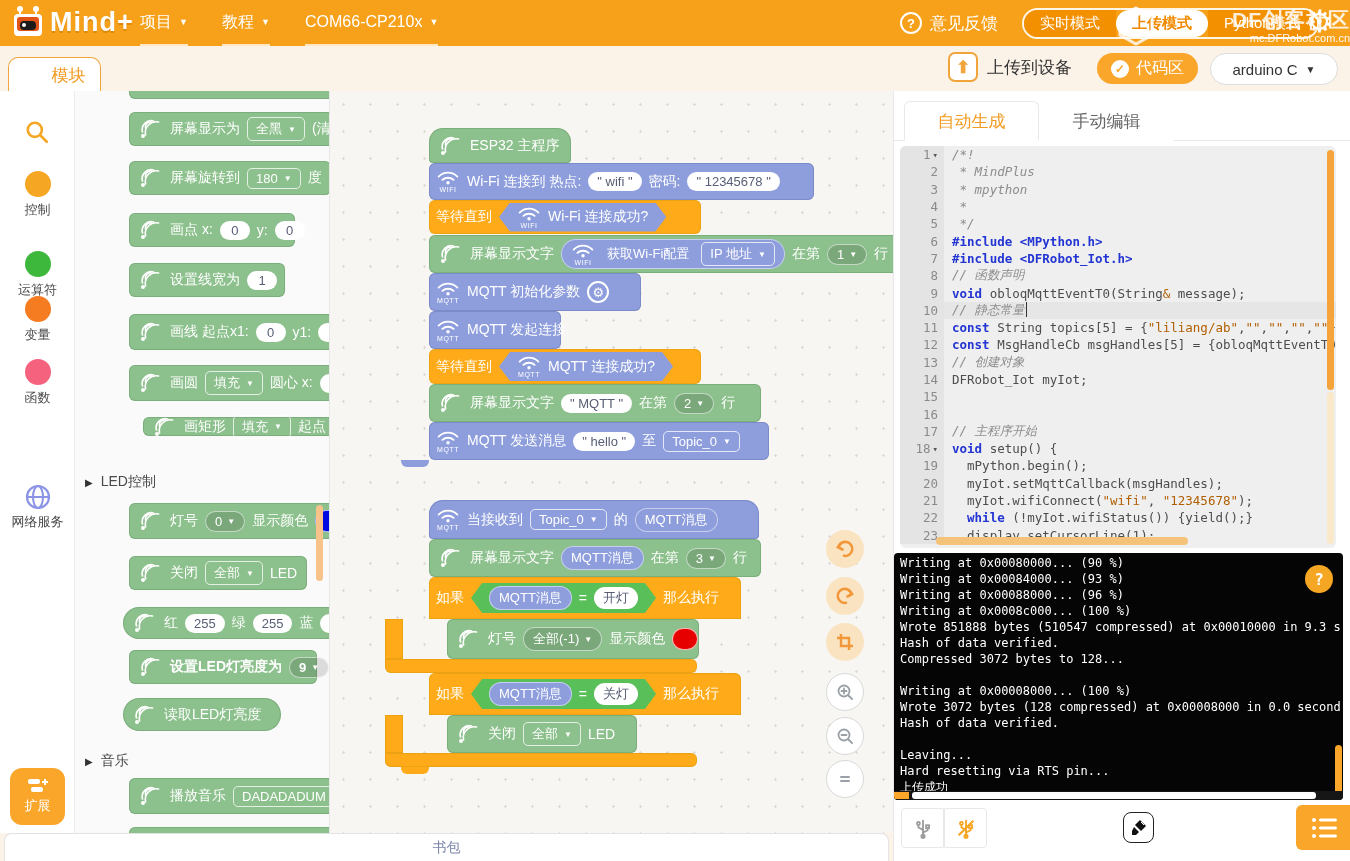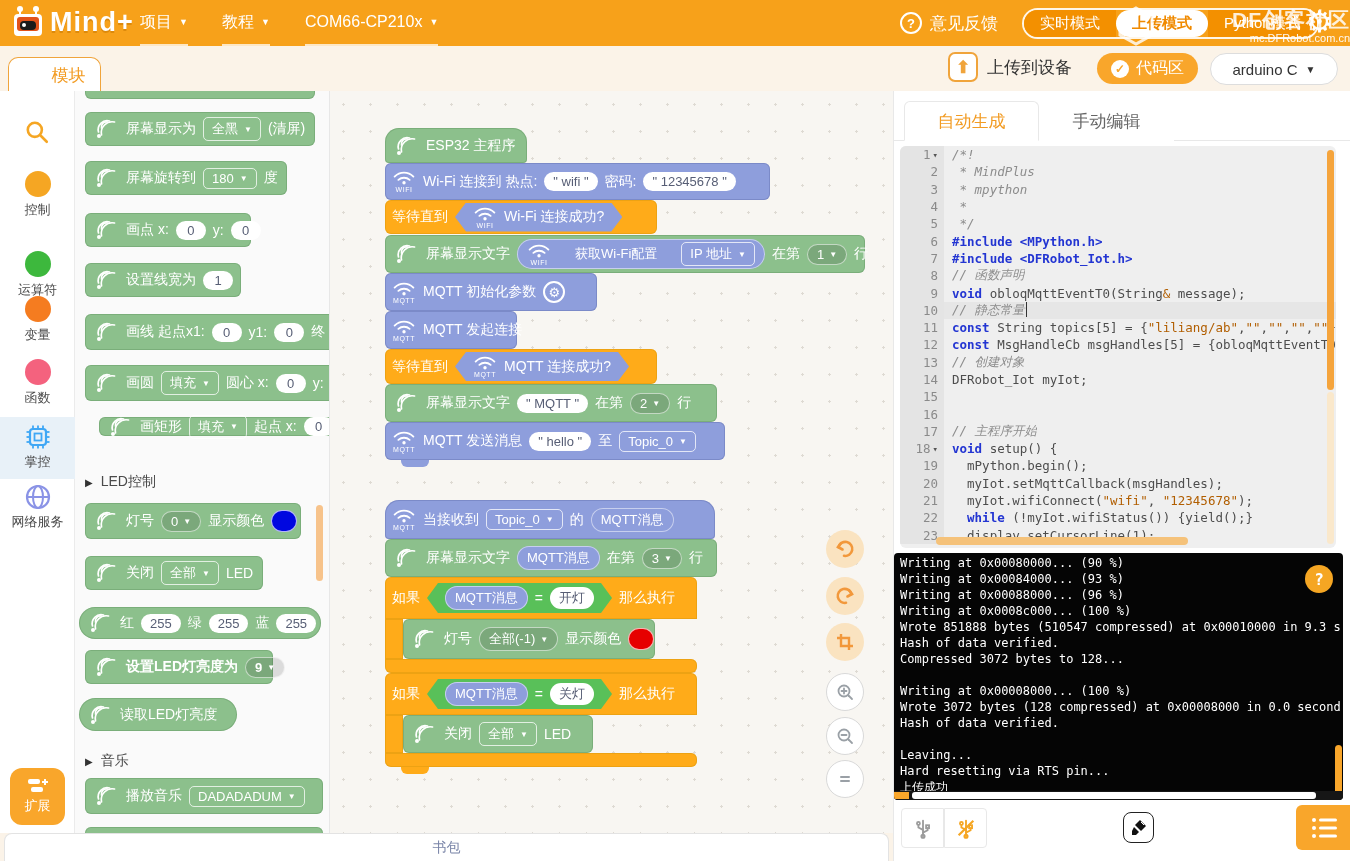--- a/index.html
+++ b/index.html
@@ -43,32 +43,32 @@
   .cat.selected-bg { background:#E8F1F8; }
   .search-ic { position:absolute; left:24px; top:28px; width:26px; height:26px; }
 
   
   .palette { left:75px; top:91px; width:255px; height:742px; background:#FAFAFA; border-right:1px solid #E7E7E7; overflow:hidden; z-index:4; }
   .sec { position:absolute; font-size:14px; color:#4a4a4a; display:flex; gap:8px; align-items:center; }
   .sec .tri { font-size:10px; color:#333; }
   .pal-scroll { position:absolute; left:241px; width:7px; background:#F7C38B; border-radius:4px; }
 
   
-  .blk { position:absolute; display:flex; align-items:center; gap:7px; padding:0 0 0 7px; color:#fff; font-size:14px; border-radius:6px; white-space:nowrap; }
+  .blk { position:absolute; display:flex; align-items:center; gap:7px; padding:0 0 0 7px; color:#fff; font-size:14px; border-radius:6px; white-space:nowrap;margin-left:44px; }
   .blk.pill { border-radius:17px; }
   .blk.hat { border-radius:14px 14px 4px 4px; }
   .g { background:#8CC08C; box-shadow:inset 0 0 0 1px rgba(90,140,90,.35); }
   .p { background:#8E9EDC; box-shadow:inset 0 0 0 1px rgba(100,112,175,.45); }
   .o { background:#FFAB19; box-shadow:inset 0 0 0 1px rgba(210,150,10,.4); }
   .oval { background:#fff; color:#575E75; border-radius:999px; padding:2px 9px; font-size:13px; min-width:30px; text-align:center; }
   .dd { border:1px solid rgba(255,255,255,.75); border-radius:5px; padding:2px 8px; font-size:13px; display:flex; gap:6px; align-items:center; }
   .dd .caret { font-size:8px; }
   .odd { background:rgba(0,0,0,.12); border:1px solid rgba(255,255,255,.55); border-radius:999px; padding:2px 9px; font-size:13px; display:flex; gap:5px; align-items:center; }
   .odd .caret { font-size:8px; }
-  .rep { background:#8E9EDC; box-shadow:inset 0 0 0 1px rgba(255,255,255,.5); border-radius:999px; padding:3px 10px; color:#fff; font-size:13px; display:flex; gap:24px; align-items:center; }
+  .rep { background:#8E9EDC; box-shadow:inset 0 0 0 1px rgba(255,255,255,.5); border-radius:999px; padding:3px 10px; color:#fff; font-size:13px; display:flex; gap:12px; align-items:center; }
   .hex { clip-path:polygon(11px 0, calc(100% - 11px) 0, 100% 50%, calc(100% - 11px) 100%, 11px 100%, 0 50%); display:flex; align-items:center; gap:7px; padding:3px 18px; color:#fff; font-size:14px; }
   .hex.p2 { background:#8E9EDC; }
   .hex.cmp { background:#59C059; }
   .colorball { width:26px; height:22px; border-radius:999px; border:1px solid rgba(255,255,255,.7); }
   .hand { width:27px; height:24px; flex:none; }
   .badge { display:flex; flex-direction:column; align-items:center; line-height:1; flex:none; }
   .badge svg { width:24px; height:15px; }
   .badge span { font-size:7px; color:#fff; letter-spacing:.5px; margin-top:1px; }
   .gearball { width:22px; height:22px; border:2px solid #fff; border-radius:50%; display:flex; align-items:center; justify-content:center; font-size:13px; color:#fff; }
   .cspine { background:#FFAB19; box-shadow:inset 0 0 0 1px rgba(210,150,10,.4); }
@@ -226,41 +226,20 @@
       <div class="dot" style="background:#3DB83D;"></div>
       <span>运算符</span>
     </div>
     <div class="cat" style="top:205px;">
       <div class="dot" style="background:#F57C20;"></div>
       <span>变量</span>
     </div>
     <div class="cat" style="top:268px;">
       <div class="dot" style="background:#F4627E;"></div>
       <span>函数</span>
-    </div>
-    <div class="cat selected-bg" style="top:326px; padding:6px 0 8px;">
-      <svg width="28" height="28" viewBox="0 0 28 28" style="display:block;margin:0 auto 2px;">
-        <rect x="6" y="6" width="16" height="16" rx="3" fill="none" stroke="#3FA7F5" stroke-width="2.2"></rect>
-        <rect x="10.5" y="10.5" width="7" height="7" fill="none" stroke="#3FA7F5" stroke-width="1.8"></rect>
-        <g stroke="#3FA7F5" stroke-width="1.8">
-          <path d="M9 6V2.5"></path>
-            <path d="M14 6V2.5"></path>
-            <path d="M19 6V2.5"></path>
-          <path d="M9 25.5V22"></path>
-            <path d="M14 25.5V22"></path>
-            <path d="M19 25.5V22"></path>
-          <path d="M6 9H2.5"></path>
-            <path d="M6 14H2.5"></path>
-            <path d="M6 19H2.5"></path>
-          <path d="M25.5 9H22"></path>
-            <path d="M25.5 14H22"></path>
-            <path d="M25.5 19H22"></path>
-        </g>
-      </svg>
-      <span>掌控</span>
     </div>
     <div class="cat" style="top:392px;">
       <svg width="28" height="28" viewBox="0 0 28 28" style="display:block;margin:0 auto 2px;">
         <circle cx="14" cy="14" r="11" fill="none" stroke="#8A93E6" stroke-width="2.2"></circle>
         <ellipse cx="14" cy="14" rx="5" ry="11" fill="none" stroke="#8A93E6" stroke-width="2"></ellipse>
         <path d="M3.5 14h21" stroke="#8A93E6" stroke-width="2"></path>
       </svg>
       <span>网络服务</span>
     </div>
   </div>

